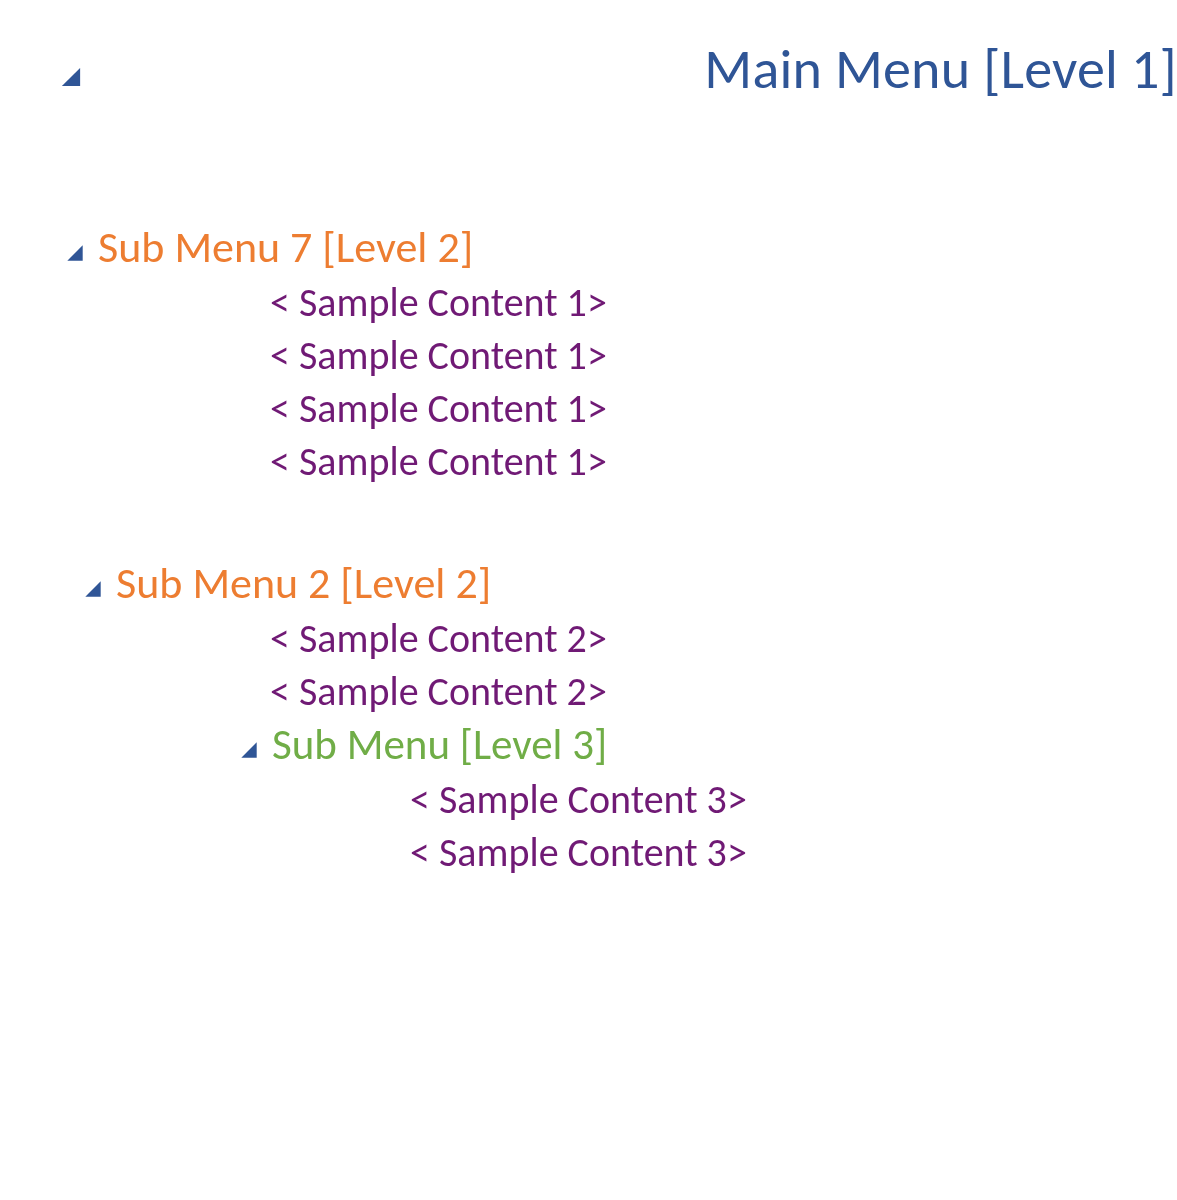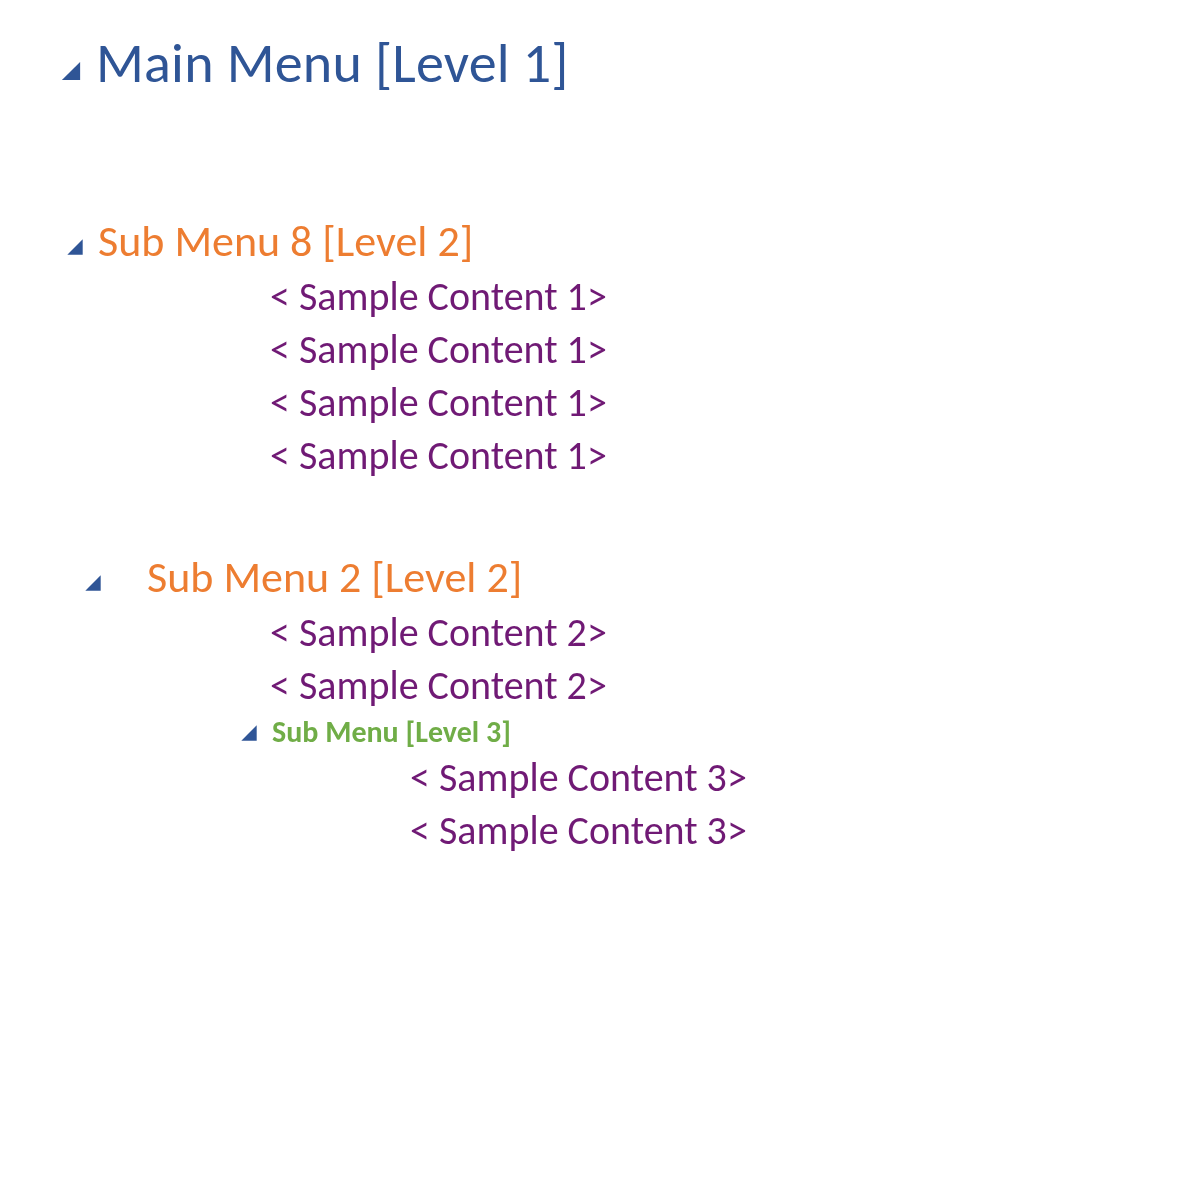--- a/index.html
+++ b/index.html
@@ -34,35 +34,35 @@
     font-weight: 400;
     color: #2F5596;
     letter-spacing: 0.2px;
   }
   .h2 {
     font-size: 44px;
     font-weight: 400;
     color: #ED7D31;
   }
   .h3 {
-    font-size: 30px;
-    font-weight: 700;
+    font-size: 43px;
+    font-weight: 400;
     color: #70AD47;
   }
   .body-text {
     font-size: 40px;
     font-weight: 400;
     color: #701a75;
   }
-  .block-main    { margin-top: 12px; }
+  .block-main    { margin-top: 18px; justify-content: space-between; }
   .gap-after-main { height: 120px; }
   .block-sub1    { padding-left: 6px; }
   .content-ind-1 { padding-left: 212px; }
   .gap-after-sub1 { height: 72px; }
-  .block-sub2    { padding-left: 24px; gap: 31px; }
+  .block-sub2    { padding-left: 24px; }
   .block-sub3    { padding-left: 180px; }
   .content-ind-3 { padding-left: 352px; }
   .content-row { margin-top: 4px; }
 </style>
 </head>
 <body>
 
 <div class="page">
 
   <div class="row block-main">
@@ -75,21 +75,21 @@
   </div>
 
   <div class="gap-after-main"></div>
 
   <div class="row block-sub1">
     <span class="tri">
       <svg width="22" height="22" viewBox="0 0 20 20">
           <polygon points="3,17 17,17 17,3" fill="#2F5596"></polygon>
         </svg>
     </span>
-    <span class="h2">Sub Menu 8 [Level 2]</span>
+    <span class="h2">Sub Menu 7 [Level 2]</span>
   </div>
   <div class="content-ind-1 content-row">
     <span class="body-text">&lt; Sample Content 1&gt;</span>
   </div>
   <div class="content-ind-1 content-row">
     <span class="body-text">&lt; Sample Content 1&gt;</span>
   </div>
   <div class="content-ind-1 content-row">
     <span class="body-text">&lt; Sample Content 1&gt;</span>
   </div>

